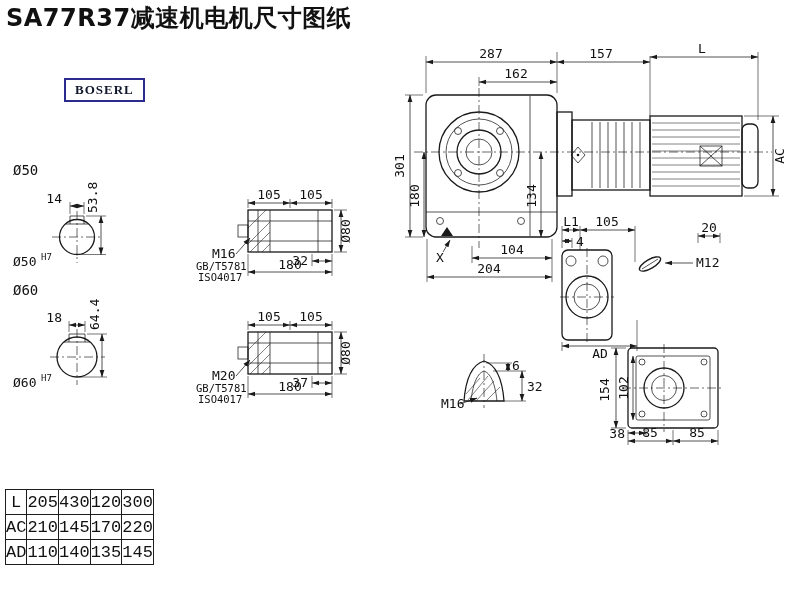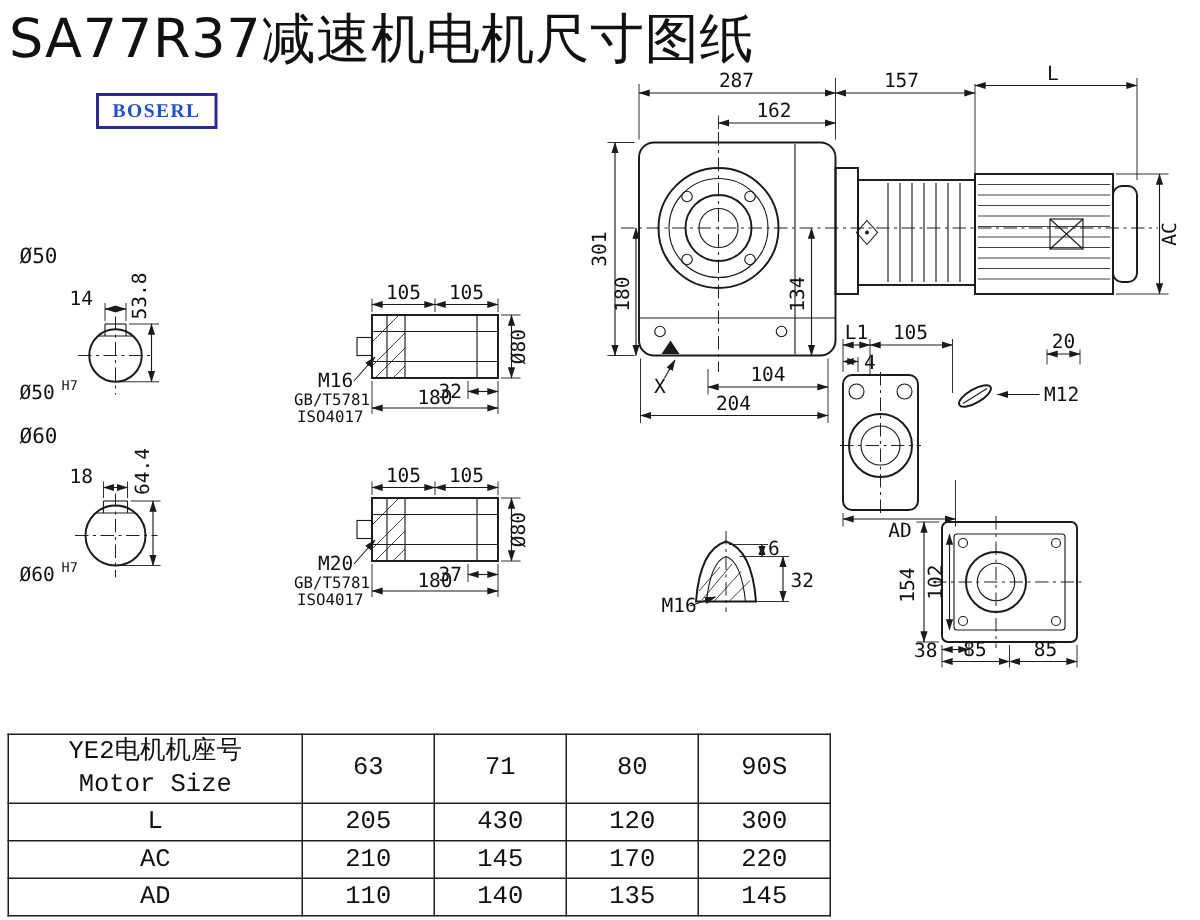--- a/index.html
+++ b/index.html
@@ -1,19 +1,19 @@
 <!DOCTYPE html>
 <html><head>
 <meta charset="utf-8">
 <style>
   *{margin:0;padding:0;box-sizing:border-box}
   html,body{width:800px;height:613px;background:#ffffff;overflow:hidden}
   body{position:relative;font-family:"DejaVu Sans",sans-serif;color:#111}
-  .title{position:absolute;left:6px;top:2px;font-size:36px;font-weight:400;letter-spacing:.5px;white-space:nowrap}
-  .logo{position:absolute;left:64px;top:62px;border:2px solid #2b2b8f;color:#1d4ed8;
+  .title{position:absolute;left:6px;top:2px;font-size:24px;font-weight:700;letter-spacing:.5px;white-space:nowrap}
+  .logo{position:absolute;left:64px;top:78px;border:2px solid #2b2b8f;color:#0f172a;
         font-family:"Liberation Serif",serif;font-weight:bold;font-size:13px;
         padding:2px 9px;letter-spacing:1px;background:#fff}
   svg.draw{position:absolute;left:0;top:0}
   .o{fill:none;stroke:#1a1a1a;stroke-width:1.3}
   .t{fill:none;stroke:#1a1a1a;stroke-width:.75}
   .h{fill:none;stroke:#1a1a1a;stroke-width:.55}
   .e{stroke:#1a1a1a;stroke-width:.6}
   .c{fill:none;stroke:#1a1a1a;stroke-width:.65;stroke-dasharray:9 3 2 3}
   .d{stroke:#1a1a1a;stroke-width:.75;marker-start:url(#arw);marker-end:url(#arw)}
   .ld{stroke:#1a1a1a;stroke-width:.75;marker-end:url(#arw);fill:none}
@@ -317,30 +317,20 @@
     <line class="e" x1="718" y1="430" x2="718" y2="445"></line>
     <line class="d" x1="628" y1="441" x2="673" y2="441"></line>
     <line class="d" x1="673" y1="441" x2="718" y2="441"></line>
     <text class="lb" text-anchor="middle" x="650" y="437">85</text>
     <text class="lb" text-anchor="middle" x="697" y="437">85</text>
   </g>
 </svg>
 
 <table class="size-table">
   <tbody>
-      <tr>
-    <th class="c0 hdr-cell">
-      <div>YE2电机机座号</div>
-      <div>Motor Size</div>
-    </th>
-    <th class="cv hdr-cell">63</th>
-    <th class="cv hdr-cell">71</th>
-    <th class="cv hdr-cell">80</th>
-    <th class="cv hdr-cell">90S</th>
-  </tr>
   <tr class="data-row">
     <td>L</td>
     <td>205</td>
     <td>430</td>
     <td>120</td>
     <td>300</td>
   </tr>
   <tr class="data-row">
     <td>AC</td>
     <td>210</td>

